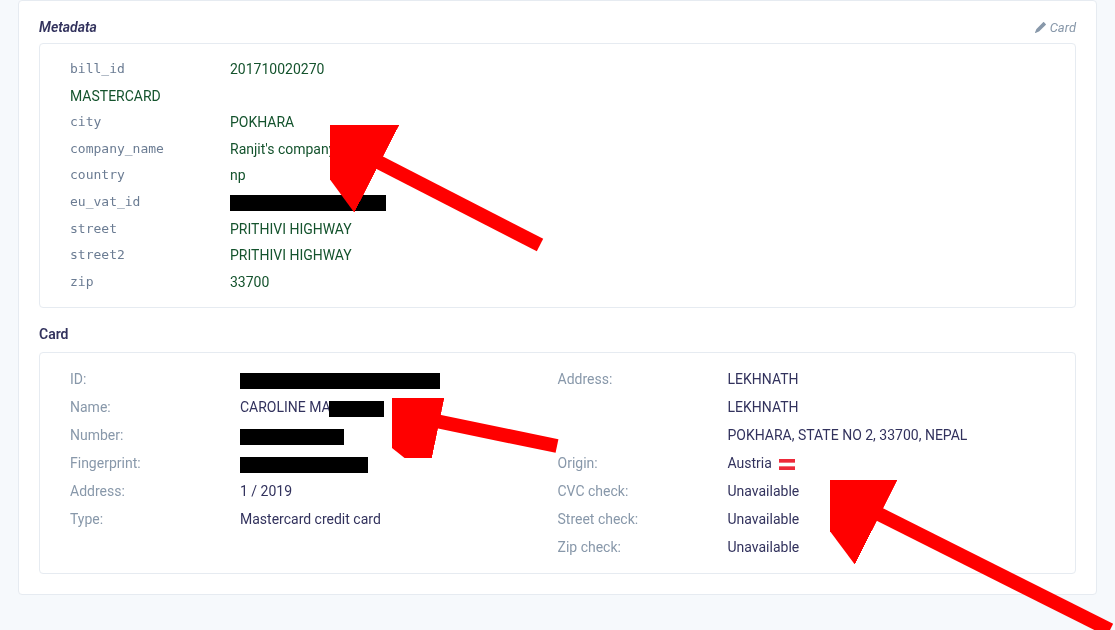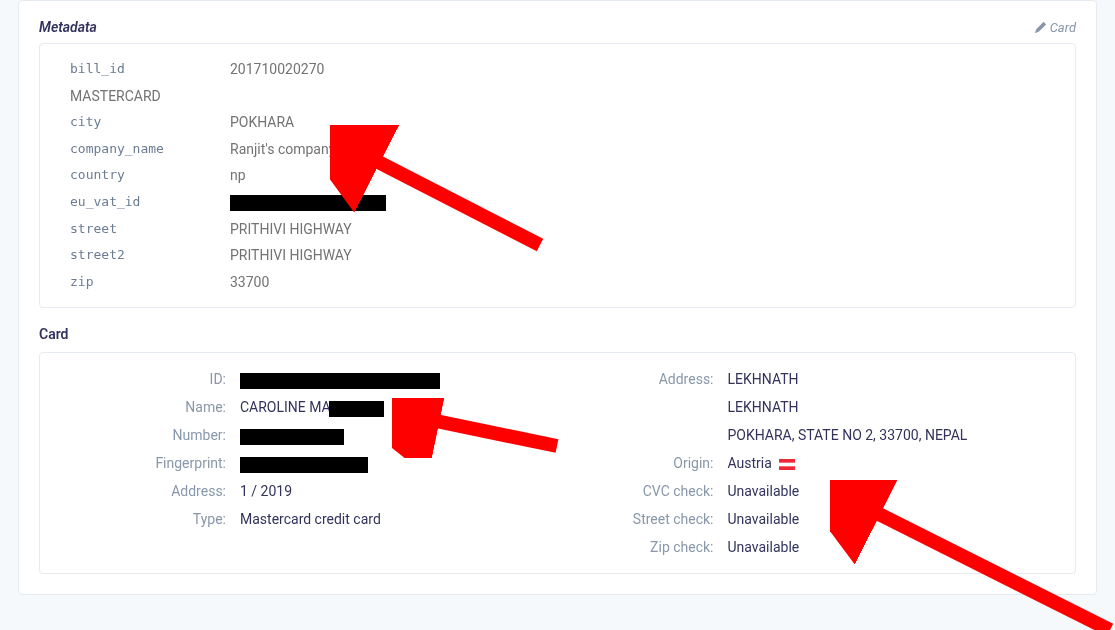--- a/index.html
+++ b/index.html
@@ -51,21 +51,21 @@
       align-items: center;
       line-height: 1.9;
     }
     .meta-key {
       width: 160px;
       color: #6b7c93;
       font-family: Menlo, Consolas, monospace;
       font-size: 13px;
     }
     .meta-val {
-      color: #737373;
+      color: #14532d;
     }
     .redact {
       display: inline-block;
       background: #000;
       height: 16px;
       vertical-align: middle;
     }
     .section2-title {
       font-weight: 600;
       color: #32325d;
@@ -77,21 +77,21 @@
     .card-col {
       flex: 1;
     }
     .card-row {
       display: flex;
       line-height: 2.0;
       align-items: center;
     }
     .card-label {
       width: 170px;
-      text-align: right;
+      text-align: left;
       color: #8898aa;
       padding-right: 14px;
     }
     .card-value {
       color: #32325d;
     }
     .flag {
       display: inline-block;
       vertical-align: middle;
       margin-left: 4px;

